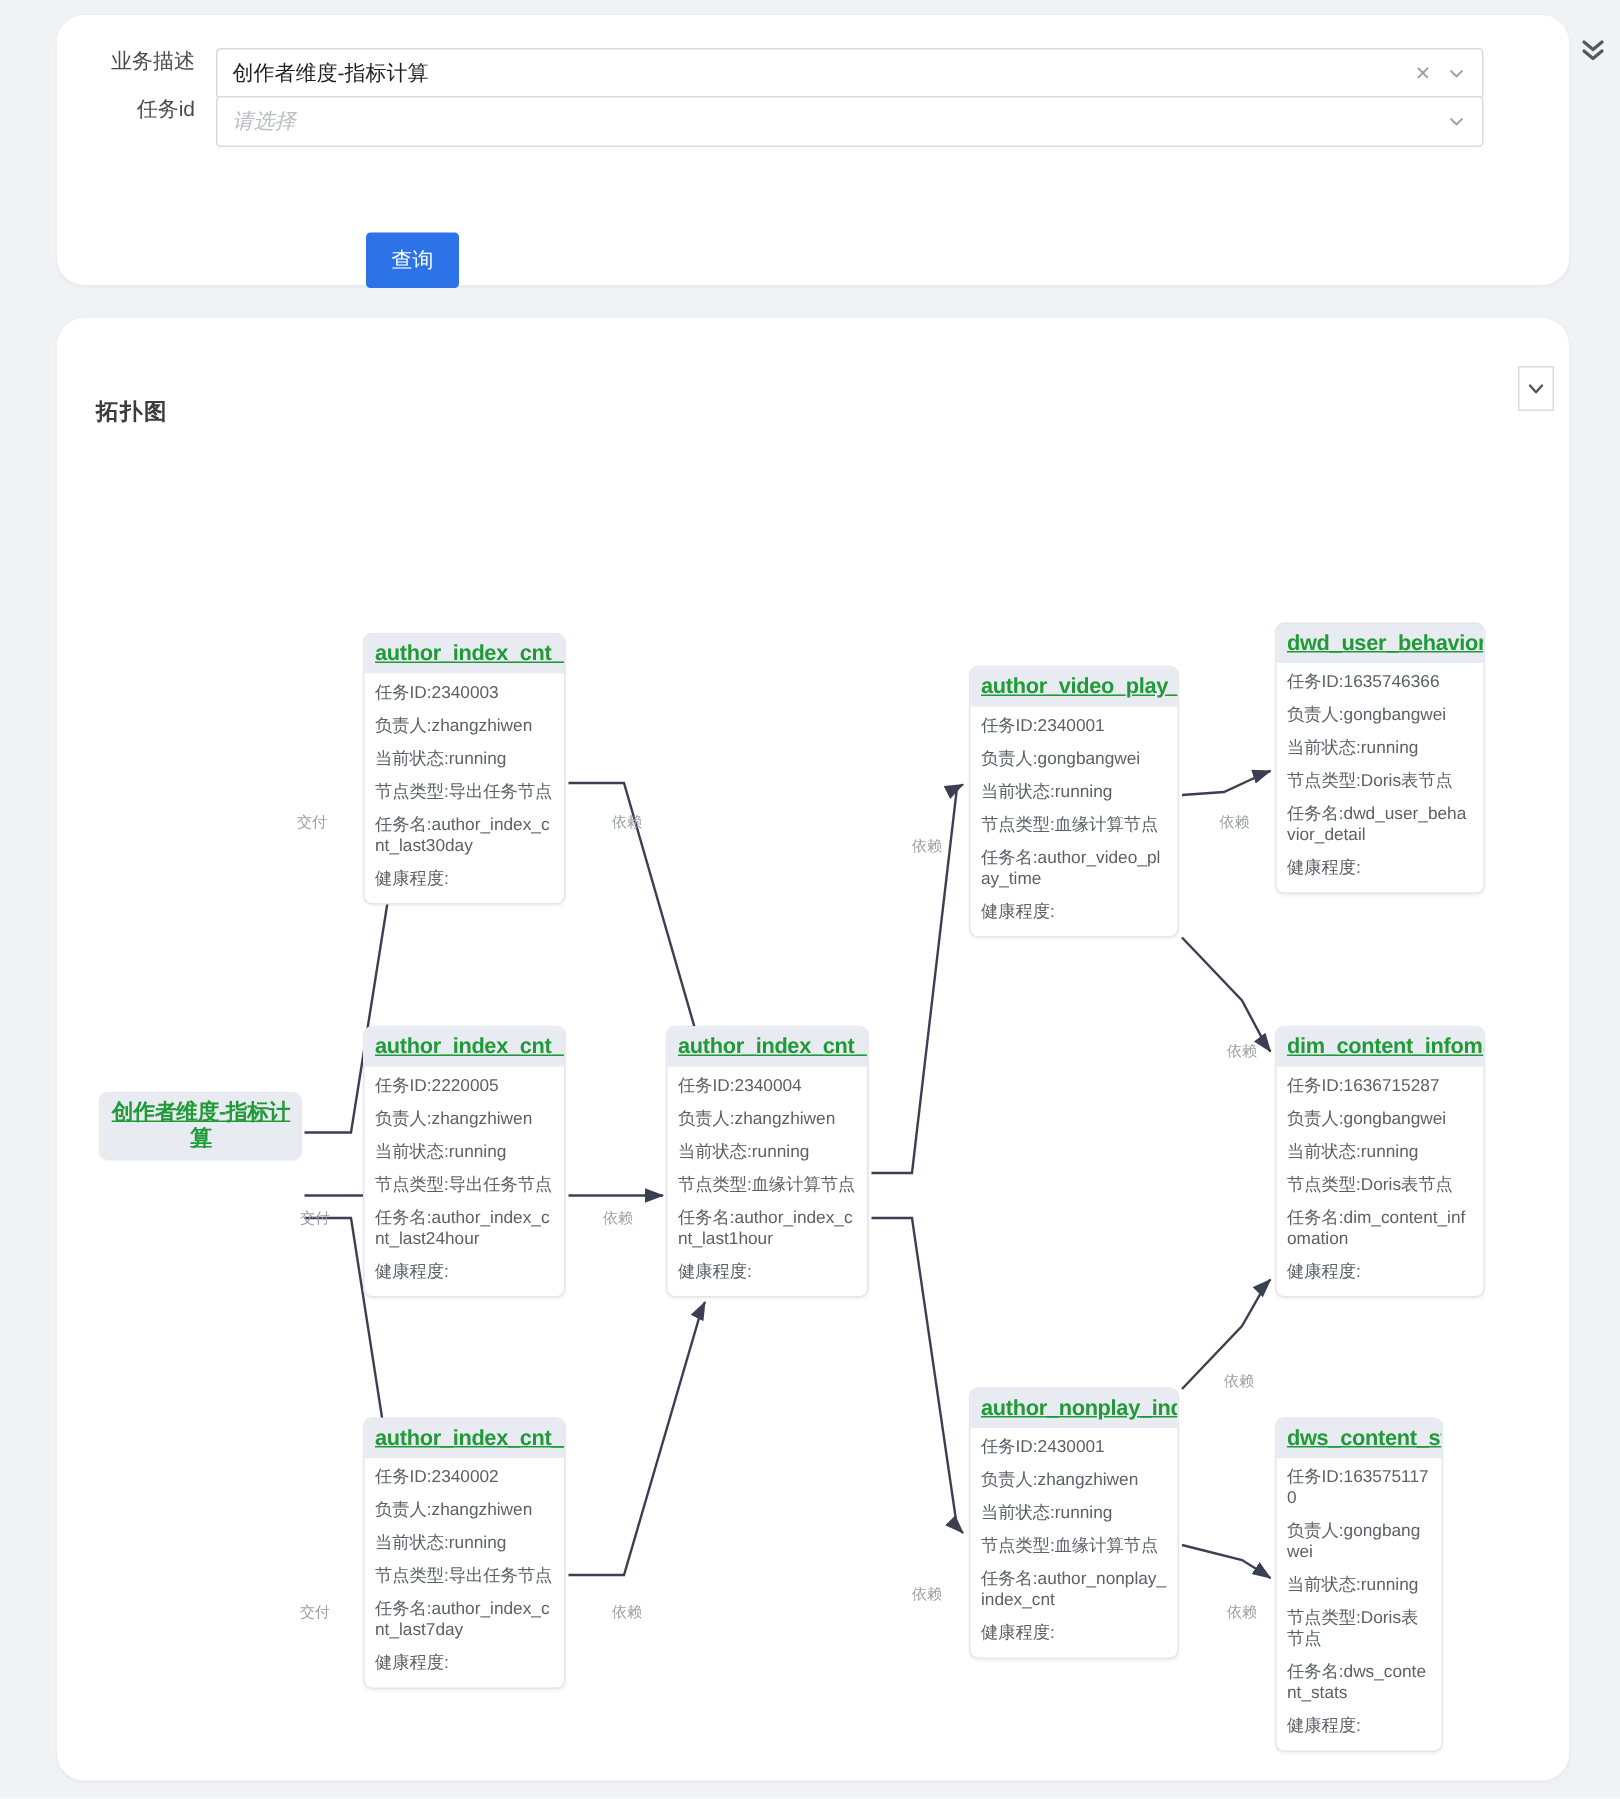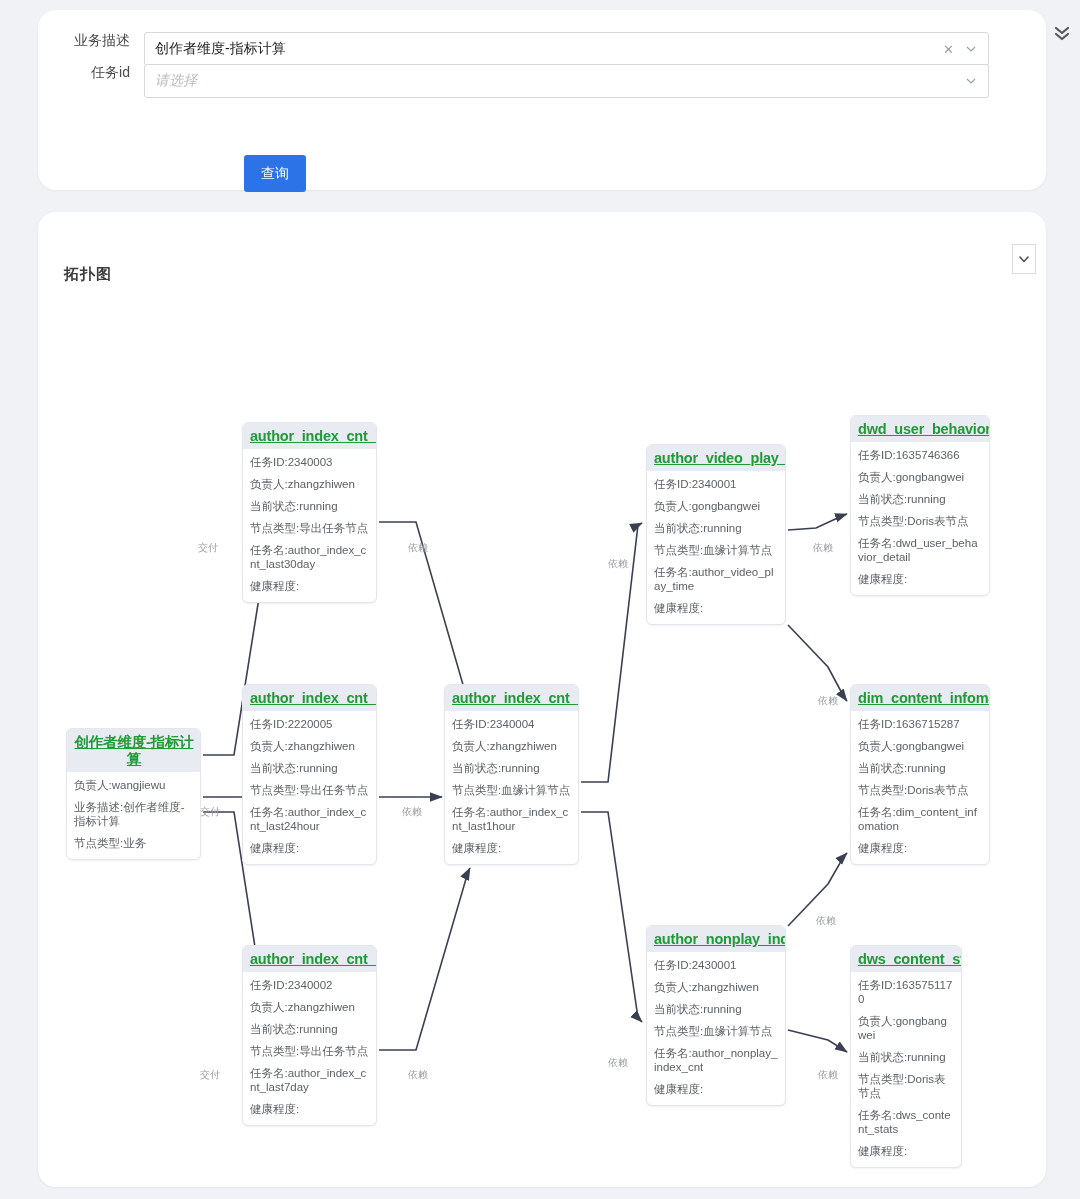--- a/index.html
+++ b/index.html
@@ -180,25 +180,20 @@
           <div class="edge-label" style="left: 580px; top: 352px;">依赖</div>
           <div class="edge-label" style="left: 580px; top: 851px;">依赖</div>
           <div class="edge-label" style="left: 785px; top: 336px;">依赖</div>
           <div class="edge-label" style="left: 790px; top: 489px;">依赖</div>
           <div class="edge-label" style="left: 788px; top: 709px;">依赖</div>
           <div class="edge-label" style="left: 790px; top: 863px;">依赖</div>
         </div>
       <div id="nodes">
           <div class="gnode" style="left: 28px; top: 516px; width: 135px;">
             <div class="gnode-head wrap">创作者维度-指标计算</div>
-            <div class="gnode-body">
-              <div class="gfield">负责人:wangjiewu</div>
-              <div class="gfield">业务描述:创作者维度-指标计算</div>
-              <div class="gfield">节点类型:业务</div>
-            </div>
           </div>
           <div class="gnode" style="left: 204px; top: 210px; width: 135px;">
             <div class="gnode-head">author_index_cnt_last30day</div>
             <div class="gnode-body">
               <div class="gfield">任务ID:2340003</div>
               <div class="gfield">负责人:zhangzhiwen</div>
               <div class="gfield">当前状态:running</div>
               <div class="gfield">节点类型:导出任务节点</div>
               <div class="gfield">任务名:author_index_cnt_last30day</div>
               <div class="gfield">健康程度:</div>

